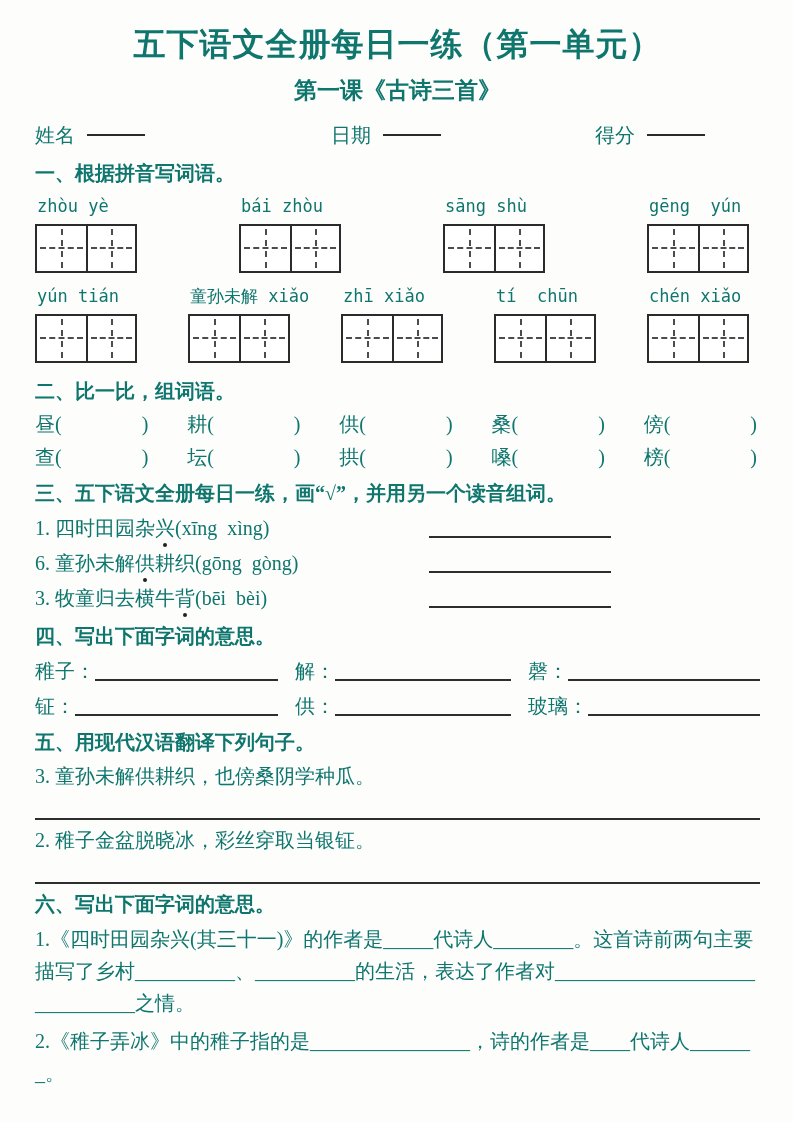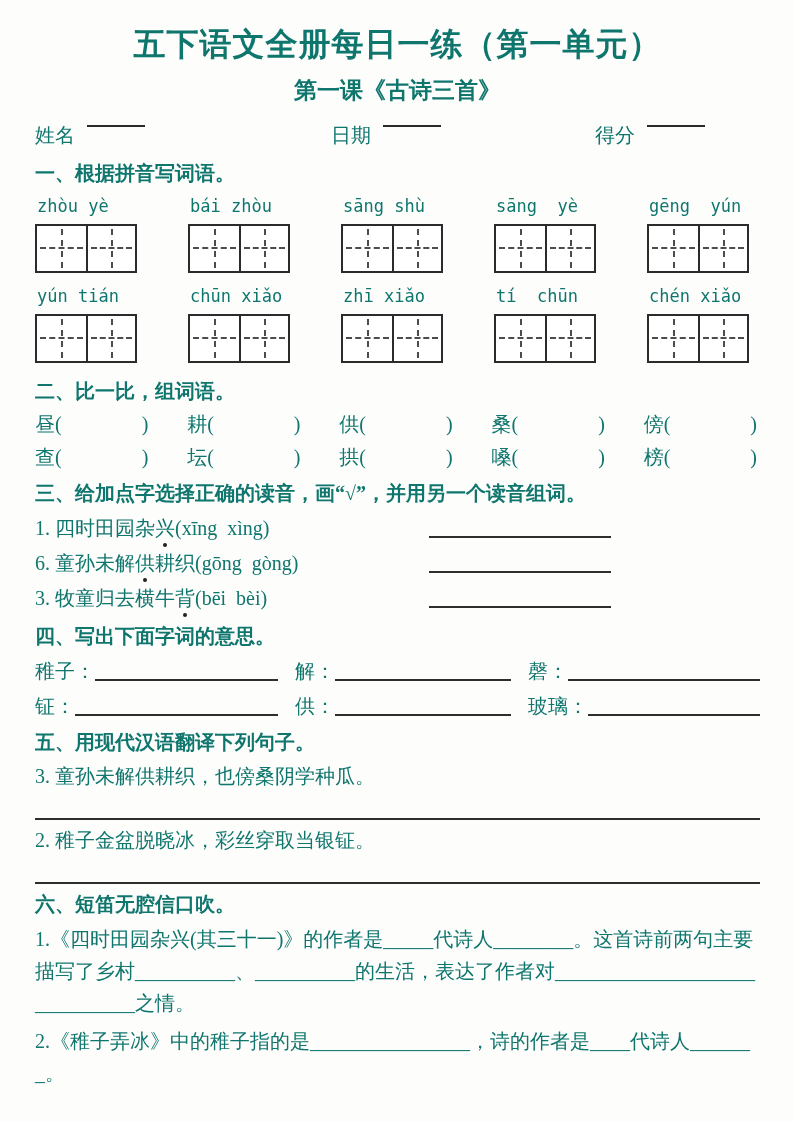--- a/index.html
+++ b/index.html
@@ -9,21 +9,21 @@
     padding:20px 33px 16px 35px; overflow:hidden;
     font-family:"Liberation Serif","DejaVu Serif",serif;
     color:#0f766e; font-size:20px; line-height:1.4;
   }
   .title {
     text-align:center; font-size:32px; font-weight:700; letter-spacing:1px;
     margin:2px 0 0 0;
   }
   .subtitle { text-align:center; font-size:23px; font-weight:700; margin-top:8px; }
   .meta { display:flex; margin-top:14px; font-size:20px; }
-  .meta-item { display:flex; align-items:flex-start; }
+  .meta-item { display:flex; align-items:center; }
   .meta-item.w1 { width:296px; }
   .meta-item.w2 { width:264px; }
   .meta-blank { display:inline-block; width:58px; height:6px; border-bottom:2px solid #2b2b2b; margin:0 0 3px 12px; }
   .sec-heading { font-weight:700; font-size:20px; margin-top:10px; }
   
   .py-row { display:flex; justify-content:space-between; width:716px; margin-top:8px; }
   .py-col { width:104px; }
   .py-label { font-family:"DejaVu Sans Mono","Liberation Mono",monospace; font-size:17px; white-space:pre; display:block; padding-left:2px; margin-bottom:5px; }
   .tzg { display:flex; border:2px solid #2b2b2b; width:max-content; background:#fff; }
   .tzg-cell { width:49px; height:45px; position:relative; }
@@ -90,45 +90,38 @@
         </div>
     </div>
     <div class="py-col">
       <span class="py-label">sāng shù</span>
       <div class="tzg">
           <div class="tzg-cell"></div>
           <div class="tzg-cell"></div>
         </div>
     </div>
     <div class="py-col">
-      <span class="py-label">sāng  yè</span>
-      <div class="tzg">
-          <div class="tzg-cell"></div>
-          <div class="tzg-cell"></div>
-        </div>
-    </div>
-    <div class="py-col">
       <span class="py-label">gēng  yún</span>
       <div class="tzg">
           <div class="tzg-cell"></div>
           <div class="tzg-cell"></div>
         </div>
     </div>
   </div>
 
   <div class="py-row" style="margin-top:12px;gap:22px;">
     <div class="py-col">
       <span class="py-label">yún tián</span>
       <div class="tzg">
           <div class="tzg-cell"></div>
           <div class="tzg-cell"></div>
         </div>
     </div>
     <div class="py-col">
-      <span class="py-label">chūn xiǎo</span>
+      <span class="py-label">童孙未解 xiǎo</span>
       <div class="tzg">
           <div class="tzg-cell"></div>
           <div class="tzg-cell"></div>
         </div>
     </div>
     <div class="py-col">
       <span class="py-label">zhī xiǎo</span>
       <div class="tzg">
           <div class="tzg-cell"></div>
           <div class="tzg-cell"></div>
@@ -159,21 +152,21 @@
     <span>傍(　　　　)</span>
   </div>
   <div class="s2-row">
     <span>查(　　　　)</span>
     <span>坛(　　　　)</span>
     <span>拱(　　　　)</span>
     <span>嗓(　　　　)</span>
     <span>榜(　　　　)</span>
   </div>
 
-  <div class="sec-heading" style="margin-top:8px;">三、给加点字选择正确的读音，画“√”，并用另一个读音组词。</div>
+  <div class="sec-heading" style="margin-top:8px;">三、五下语文全册每日一练，画“√”，并用另一个读音组词。</div>
   <div class="s3-row">
     <span class="s3-text"><span>1. 四时田园杂</span><span class="dotted">兴</span><span>(xīng  xìng)</span></span>
     <span class="s3-line"></span>
   </div>
   <div class="s3-row">
     <span class="s3-text"><span>6. 童孙未解</span><span class="dotted">供</span><span>耕织(gōng  gòng)</span></span>
     <span class="s3-line"></span>
   </div>
   <div class="s3-row">
     <span class="s3-text"><span>3. 牧童归去横牛</span><span class="dotted">背</span><span>(bēi  bèi)</span></span>
@@ -213,17 +206,17 @@
   <div class="sec-heading" style="margin-top:8px;">五、用现代汉语翻译下列句子。</div>
   <div class="s5-item">
     <div>3. 童孙未解供耕织，也傍桑阴学种瓜。</div>
     <div class="s5-line"></div>
   </div>
   <div class="s5-item">
     <div>2. 稚子金盆脱晓冰，彩丝穿取当银钲。</div>
     <div class="s5-line"></div>
   </div>
 
-  <div class="sec-heading" style="margin-top:6px;">六、短笛无腔信口吹。</div>
+  <div class="sec-heading" style="margin-top:6px;">六、写出下面字词的意思。</div>
   <div class="s6-para">1.《四时田园杂兴(其三十一)》的作者是_____代诗人________。这首诗前两句主要描写了乡村__________、__________的生活，表达了作者对______________________________之情。</div>
   <div class="s6-para">2.《稚子弄冰》中的稚子指的是________________，诗的作者是____代诗人_______。</div>
 
 </div>
 
 </body></html>

